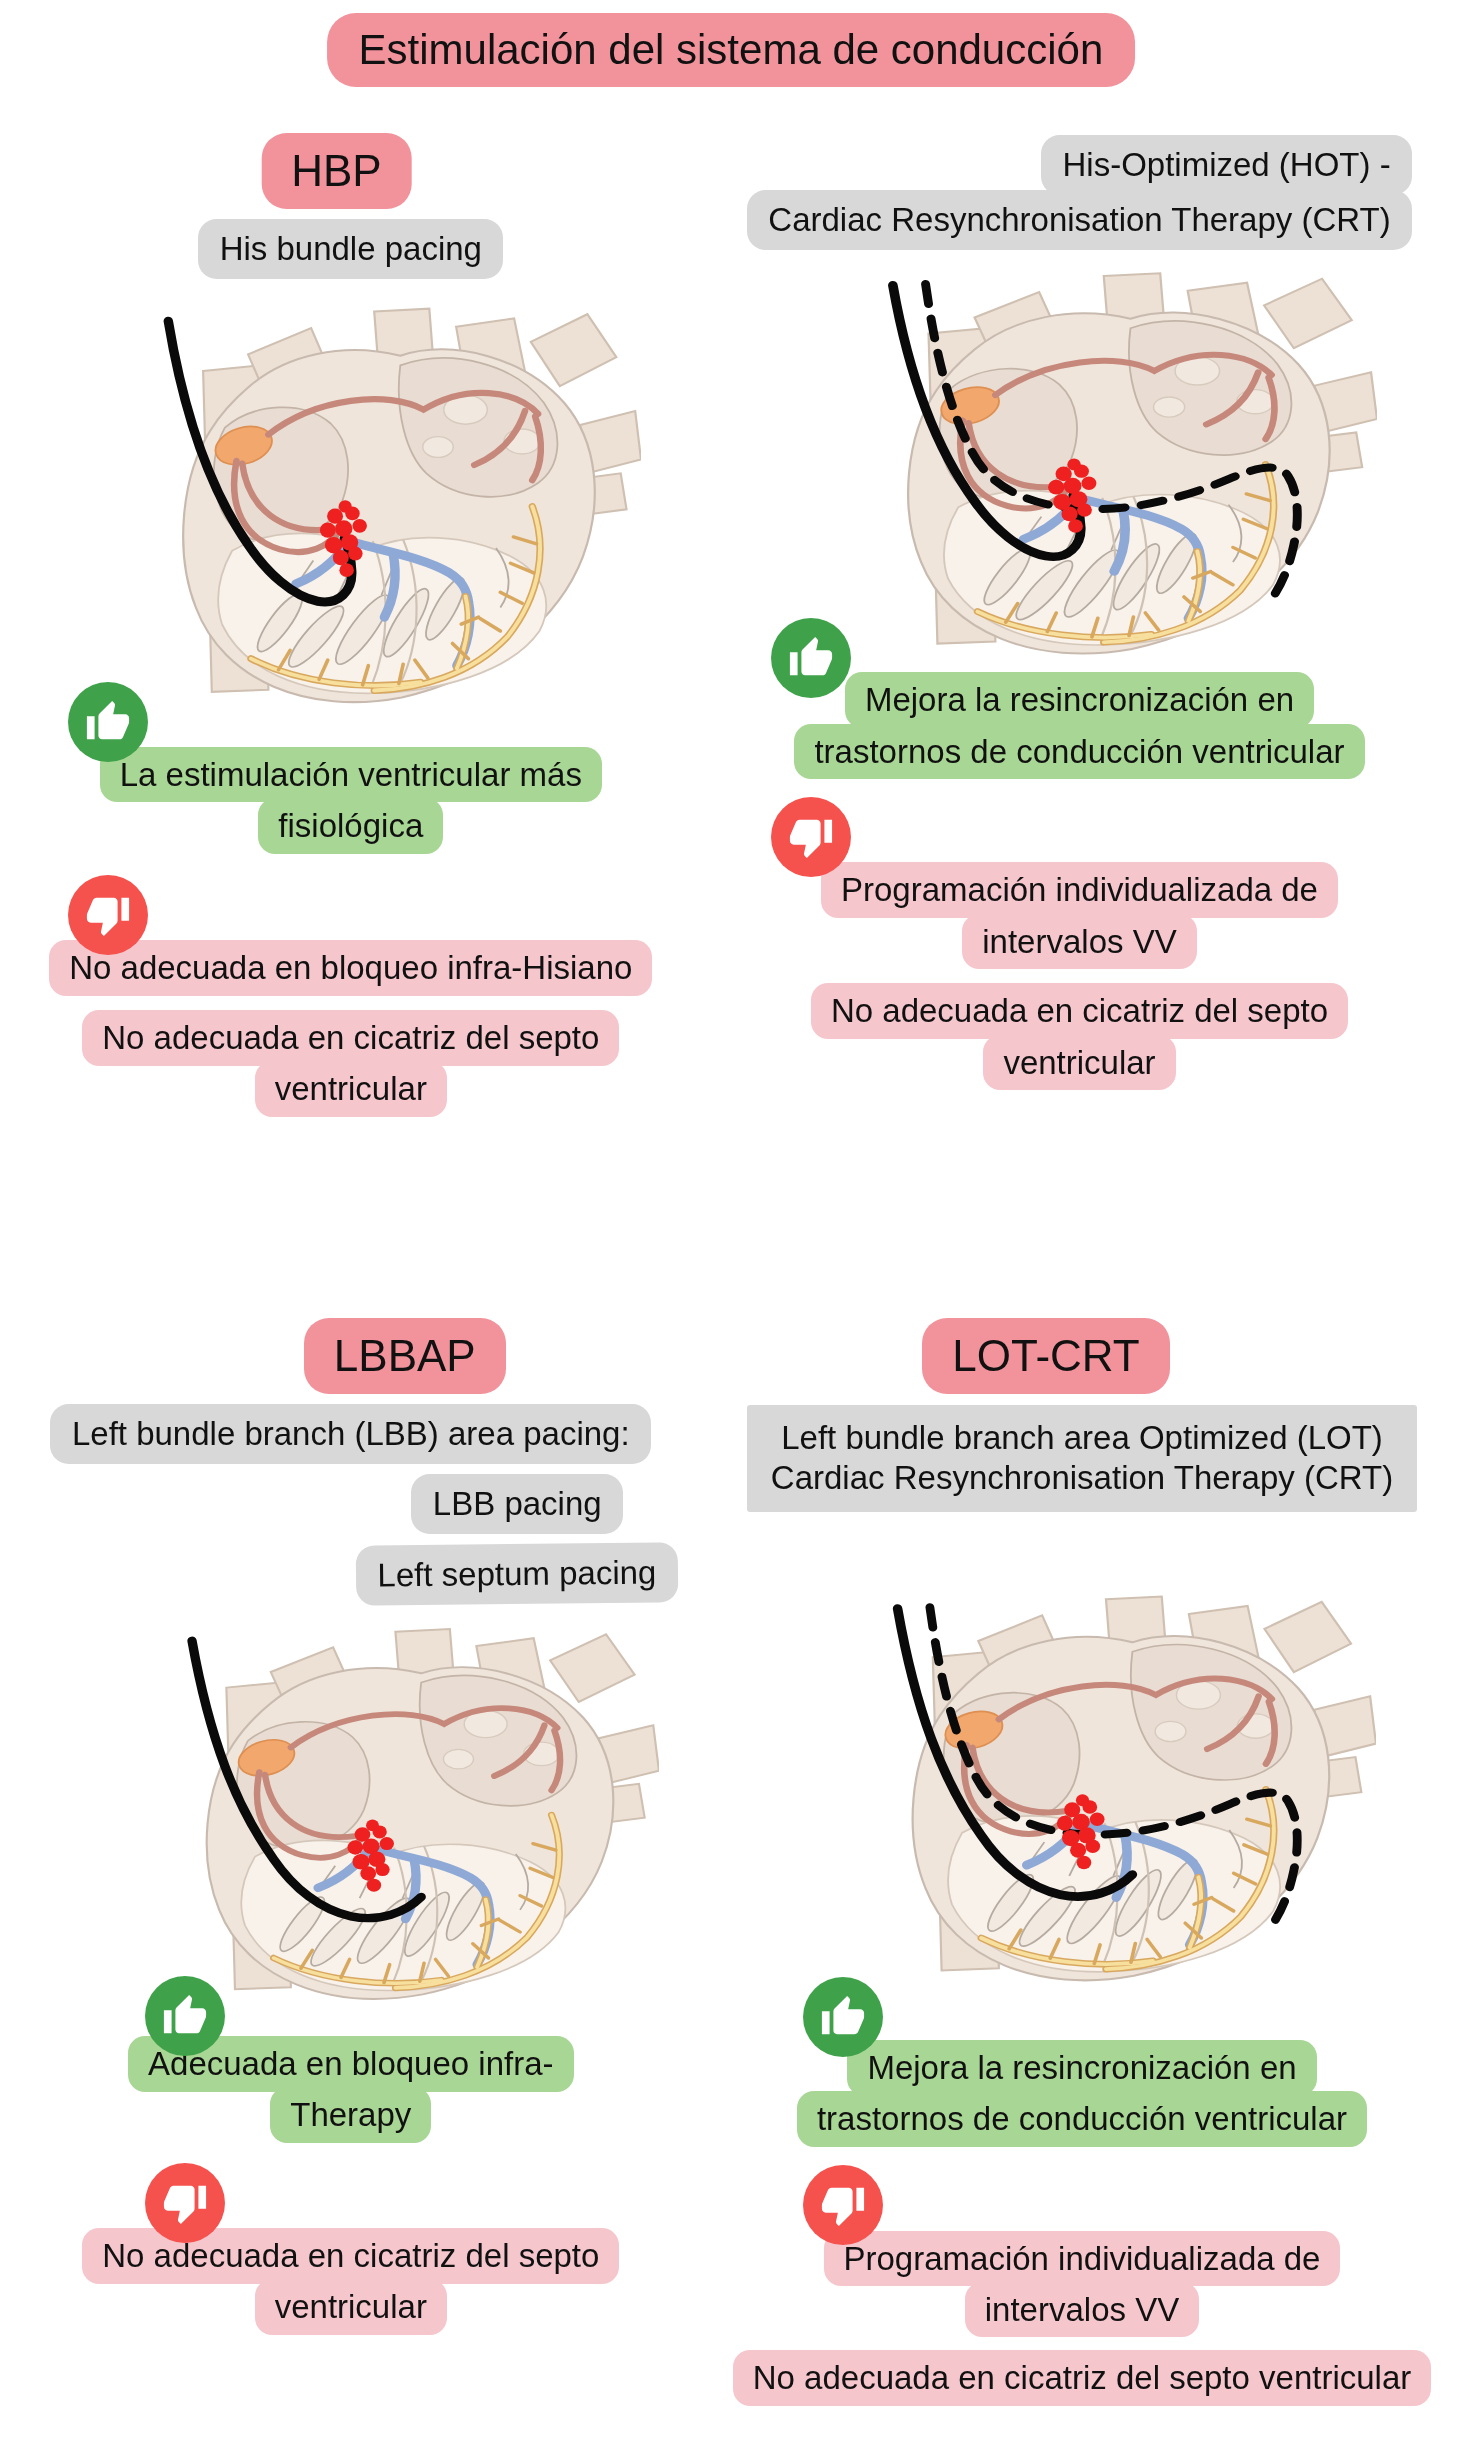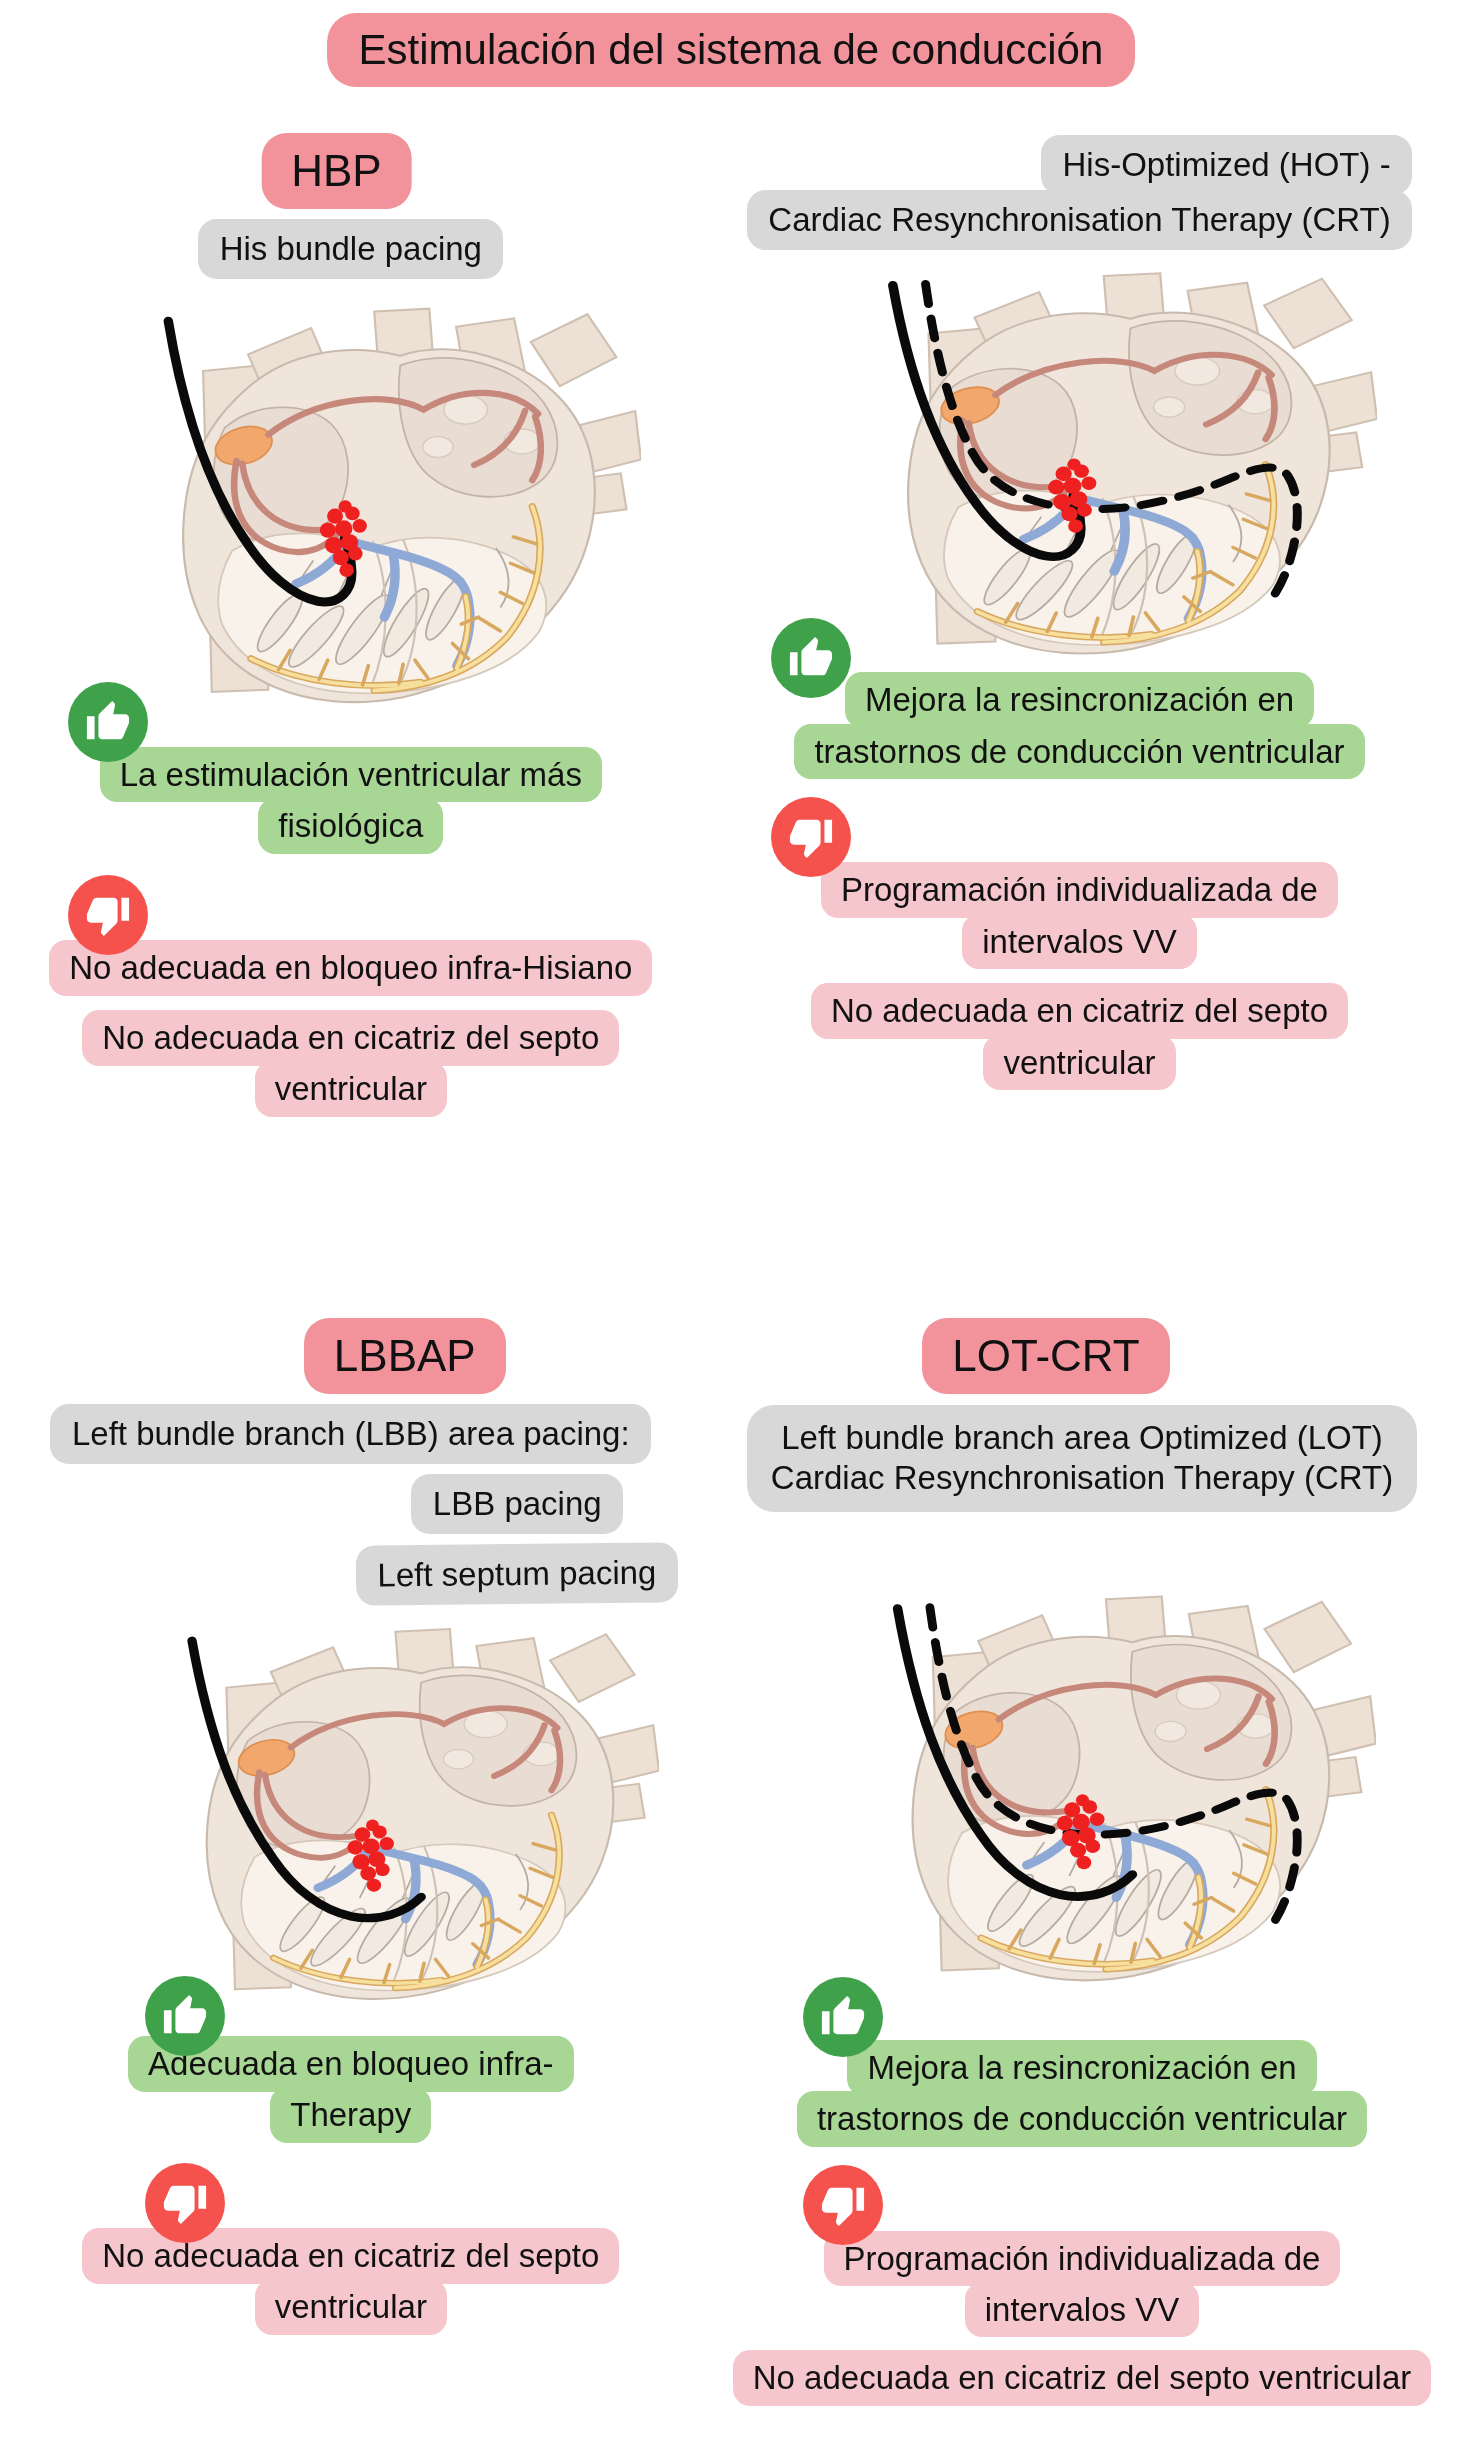--- a/index.html
+++ b/index.html
@@ -23,21 +23,21 @@
   .header-chip{
     background:var(--pink-header);border-radius:25px;
     font-size:44px;line-height:1.0;padding:15.8px 30px;white-space:nowrap;
   }
   
   .chip{
     background:var(--chip-gray);border-radius:18.6px;
     font-size:33px;line-height:1.22;padding:10px 21.5px;white-space:nowrap;
     width:fit-content;
   }
-  .chip.multi{white-space:normal;text-align:center;padding:13px 24px;border-radius:27px;}
+  .chip.multi{white-space:normal;text-align:center;padding:13px 24px;border-radius:3px;}
   .sub-stack{display:flex;flex-direction:column;align-items:flex-end;}
   .sub-stack .chip{margin-top:10px;}
   
   .bubble{display:flex;flex-direction:column;align-items:center;position:relative;z-index:1;}
   .hl{
     width:fit-content;border-radius:17px;font-size:33px;line-height:1.2;
     padding:8px 20px;white-space:nowrap;margin-top:-4.3px;text-align:center;
   }
   .hl.green{background:var(--pro-green);}
   .hl.pink {background:var(--con-pink);}

